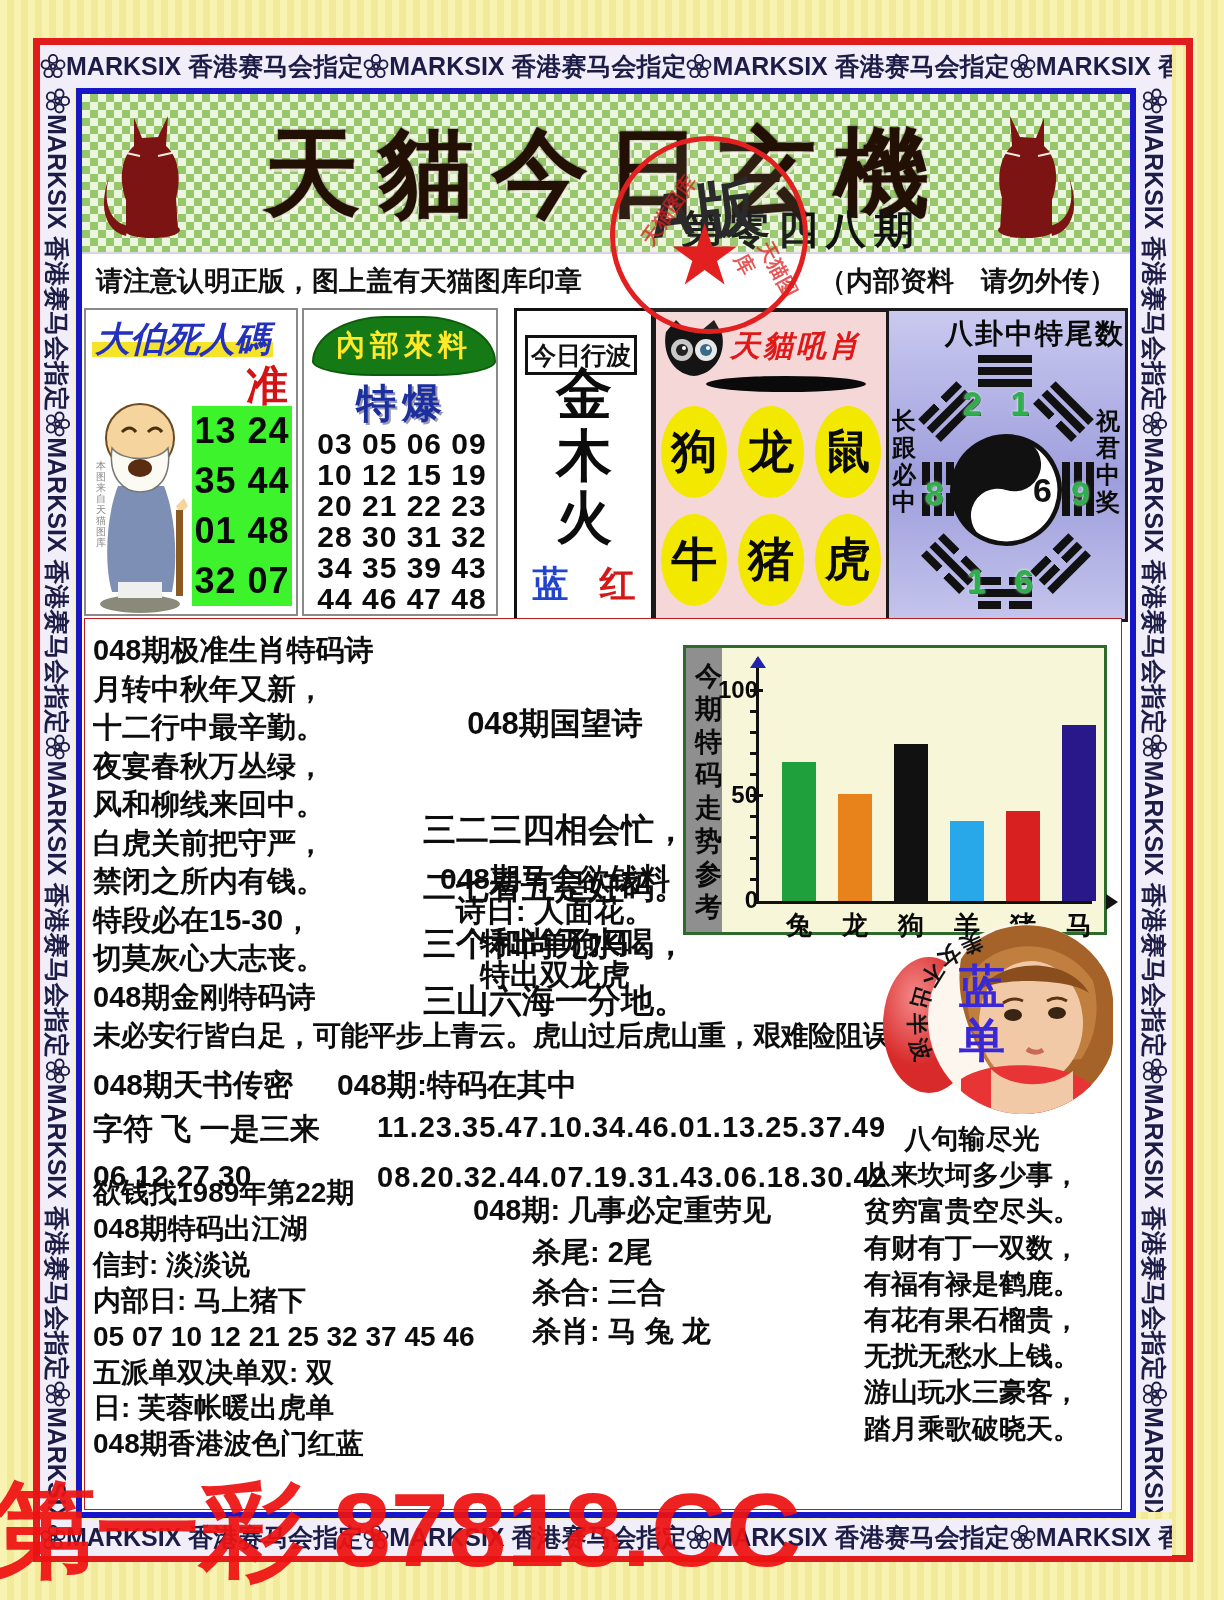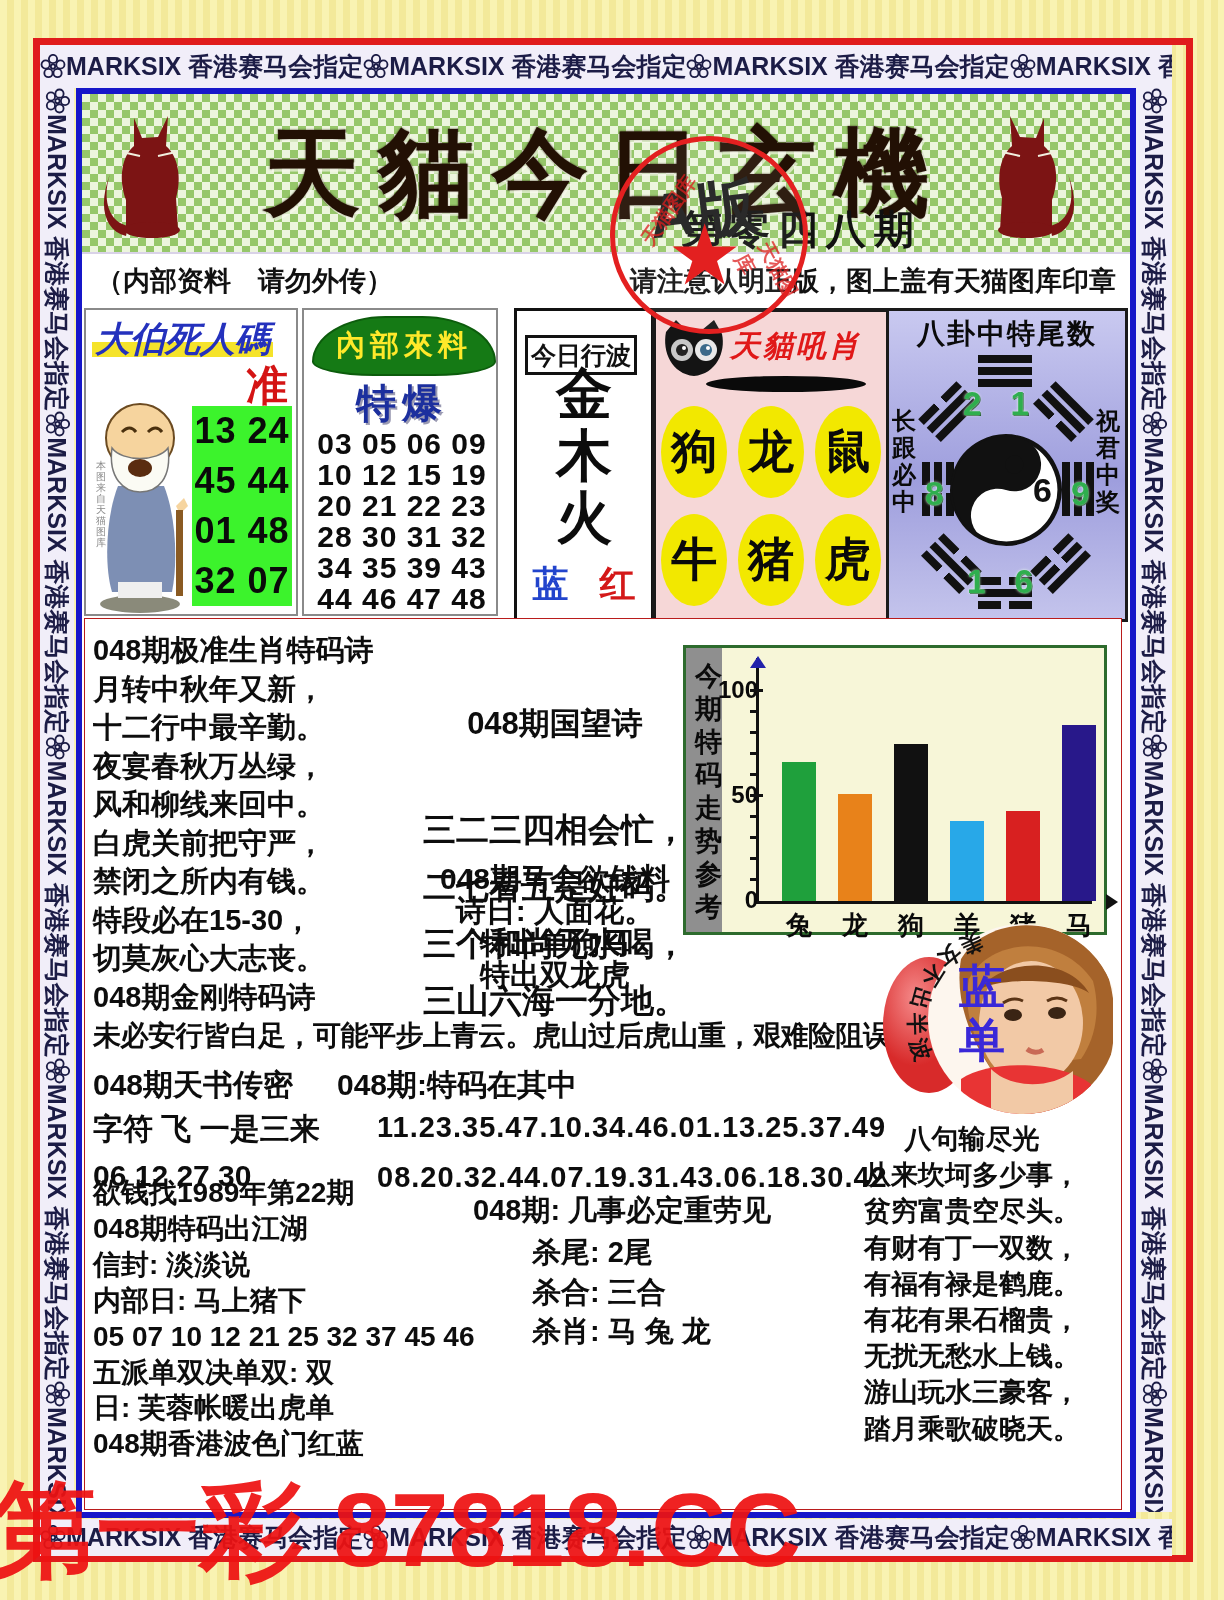--- a/index.html
+++ b/index.html
@@ -70,21 +70,21 @@
   .b3 .el{position:absolute;left:0;top:52px;width:134px;text-align:center;font-size:56px;line-height:62px;font-weight:900;color:#0c0c0c;white-space:pre-line;}
   .b3 .bw{position:absolute;left:0;bottom:10px;width:134px;display:flex;justify-content:space-around;font-size:36px;font-weight:900;}
   .b3 .bw .c1{color:#2244cc;} .b3 .bw .c2{color:#d41818;}
   .b4{left:570px;top:214px;width:230px;height:308px;border:4px solid #1a1a1a;background:#f6d7d7;}
   .b4 .hd{position:absolute;left:74px;top:14px;font-size:30px;font-weight:900;color:#e01818;font-style:italic;letter-spacing:3px;white-space:nowrap;}
   .b4 .shadow{position:absolute;left:50px;top:64px;width:160px;height:16px;background:#0a0a0a;border-radius:50%;}
   .b4 .ovals{position:absolute;left:0;top:86px;width:230px;height:216px;display:flex;flex-wrap:wrap;justify-content:space-around;align-content:space-around;}
   .b4 .ov{width:66px;height:92px;background:#f2e800;border-radius:50%;display:flex;align-items:center;justify-content:center;
      font-size:46px;font-weight:900;color:#0a0a0a;}
   .b5{left:804px;top:214px;width:236px;height:308px;border:3px solid #1a1a1a;background:linear-gradient(180deg,#c9c9f0,#9e9edd 55%,#c4c4ec);}
-  .b5 .hd{position:absolute;left:0;top:4px;width:236px;text-align:center;font-size:28px;font-weight:900;color:#0a0a0a;letter-spacing:2px;}
+  .b5 .hd{position:absolute;left:0;top:4px;width:236px;text-align:right;font-size:28px;font-weight:900;color:#0a0a0a;letter-spacing:2px;}
   .b5 .side{position:absolute;top:96px;width:26px;font-size:24px;line-height:27px;font-weight:900;color:#0a0a0a;word-break:break-all;}
   .tri{position:absolute;width:54px;}
   .tri .r{height:8px;background:#111;margin-bottom:4px;}
   .tri .r.s{background:linear-gradient(90deg,#111 0 42%,transparent 42% 58%,#111 58% 100%);}
   .bnum{position:absolute;font-size:33px;font-weight:900;color:#2fae4e;text-shadow:0 0 3px #eaffea,1px 1px 0 #0a4a1a;letter-spacing:10px;white-space:nowrap;}
   .bnum6{position:absolute;font-size:34px;font-weight:900;color:#111;}
   
   .main{left:2px;top:524px;width:1036px;height:890px;border:1px solid #b91c1c;background:#fff;}
   .main .txt{position:absolute;font-weight:900;color:#0d0d0d;white-space:pre-line;}
   .leftcol{left:8px;top:12px;font-size:29px;line-height:38.5px;}
@@ -360,43 +360,43 @@
   </div>
 
   <div class="abs stamp">
     <span class="ed">A版</span>
     <span class="star">★</span>
     <span class="seal" style="left:14px;top:56px;transform:rotate(-55deg);">天猫图库</span>
     <span class="seal" style="left:118px;top:112px;transform:rotate(62deg);">天猫图库</span>
   </div>
 
   <div class="abs notice">
+    <span>请注意认明正版，图上盖有天猫图库印章</span>
     <span>（内部资料　请勿外传）</span>
-    <span>请注意认明正版，图上盖有天猫图库印章</span>
   </div>
 
   <div class="abs bx b1">
     <span class="t">大伯死人碼</span>
     <span class="zhun">准</span>
     <svg class="abs" style="left:2px;top:76px;" width="110" height="228" viewBox="0 0 110 228">
       <ellipse cx="52" cy="218" rx="40" ry="9" fill="#8a8a7a"></ellipse>
       <path d="M30,100 C18,130 16,180 24,206 L84,206 C90,176 88,130 76,100 Z" fill="#7d8fb4"></path>
       <rect x="30" y="196" width="44" height="16" fill="#efefef"></rect>
       <circle cx="52" cy="52" r="34" fill="#f6d49e" stroke="#6b4a20" stroke-width="2"></circle>
       <path d="M24,62 C20,92 36,106 52,106 C70,106 84,92 80,62 C70,76 34,76 24,62 Z" fill="#fbfbf4" stroke="#777" stroke-width="1.5"></path>
       <path d="M34,46 q8,-8 14,0" stroke="#4a300e" stroke-width="3" fill="none"></path>
       <path d="M60,46 q8,-8 14,0" stroke="#4a300e" stroke-width="3" fill="none"></path>
       <ellipse cx="52" cy="82" rx="12" ry="9" fill="#5a2c10"></ellipse>
       <path d="M88,120 L96,112 L100,120 L92,128 Z" fill="#f6d49e"></path>
       <rect x="88" y="124" width="7" height="86" fill="#8a5a22"></rect>
     </svg>
     <div class="wm">本图来自天猫图库</div>
     <div class="nums">
       <span>13 24</span>
-      <span>45 44</span>
+      <span>35 44</span>
       <span>01 48</span>
       <span>32 07</span>
     </div>
   </div>
 
   <div class="abs bx b2">
     <div class="arch">內部來料</div>
     <div class="tb">特爆</div>
     <div class="rows">03 05 06 09
 10 12 15 19

